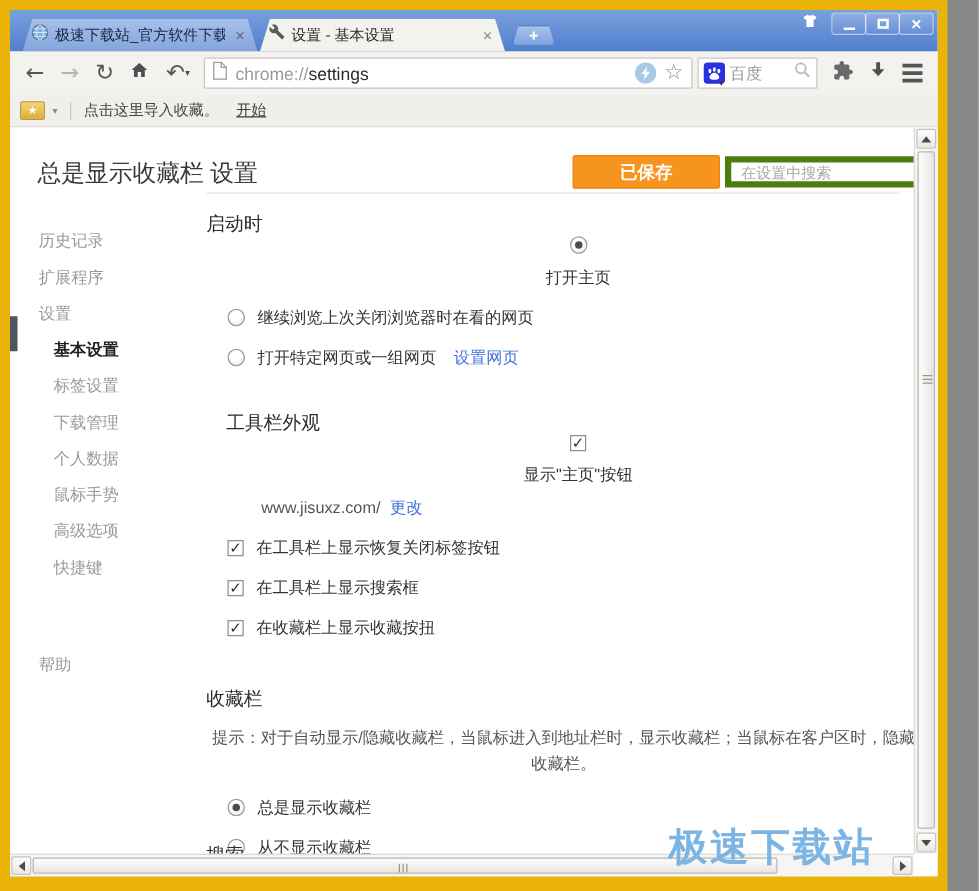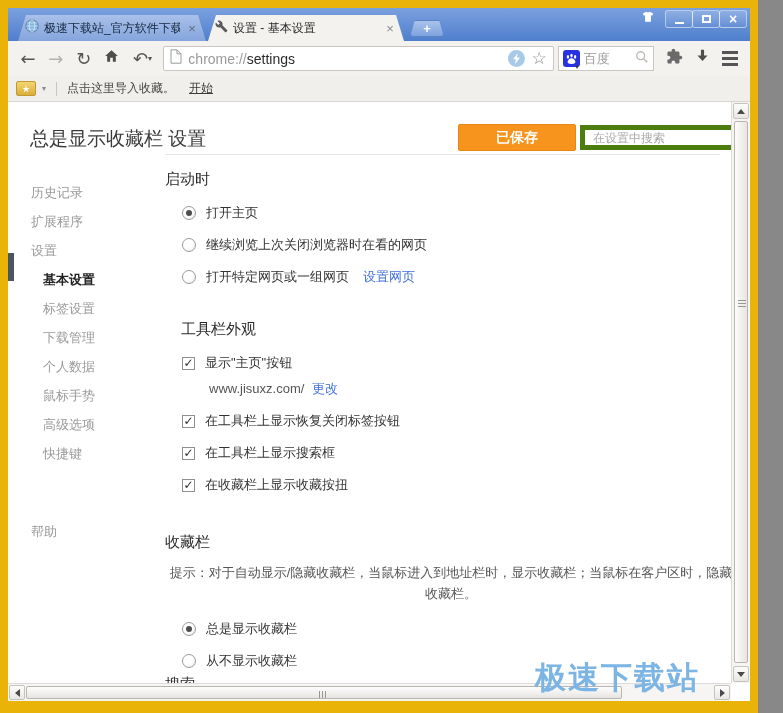--- a/index.html
+++ b/index.html
@@ -95,21 +95,21 @@
   .radio { width:14px; height:14px; border-radius:50%; border:1px solid #9a9a9a; position:relative;
     background:radial-gradient(circle at 35% 30%, #ffffff 40%, #e9e9e9 100%); flex:0 0 14px; }
   .radio.checked::after { content:""; position:absolute; left:3px; top:3px; width:6px; height:6px;
     border-radius:50%; background:#4d4d4d; }
   .checkbox { width:13px; height:13px; border:1px solid #8f8f8f; background:#fff; flex:0 0 13px;
     color:#2b2b2b; font-size:12px; font-weight:bold; line-height:11px; text-align:center;
     font-family:"DejaVu Sans",sans-serif; }
   .sub-url { margin:8px 0 0 44px; font-size:13px; color:#555; }
   .hint { margin-top:10px; font-size:13px; color:#555; line-height:21px; width:572px;text-align:center; }
 
-  .mt15{margin-top:15px;} .mt14{margin-top:14px;} .mt34{margin-top:34px;margin-left:16px;} .mt32{margin-top:39px;} .mt16{margin-top:16px;}
+  .mt15{flex-direction:column;} .mt14{margin-top:14px;} .mt34{margin-top:34px;margin-left:16px;} .mt32{margin-top:39px;} .mt16{margin-top:16px;}
 
   .search-title { position:absolute; left:157px; top:573px; }
   .watermark { position:absolute; right:50px; bottom:2px; font-size:31px; font-weight:bold;
     color:#7cb5e3; letter-spacing:2px; z-index:12; }
 
   
   .v-scrollbar { position:absolute; right:0; top:0; bottom:18px; width:19px;
     background:#f6f5f3; border-left:1px solid #dedcd8; z-index:5; }
   .h-scrollbar { position:absolute; left:0; right:19px; bottom:0; height:18px;
     background:#f6f5f3; border-top:1px solid #dedcd8; z-index:5; }

